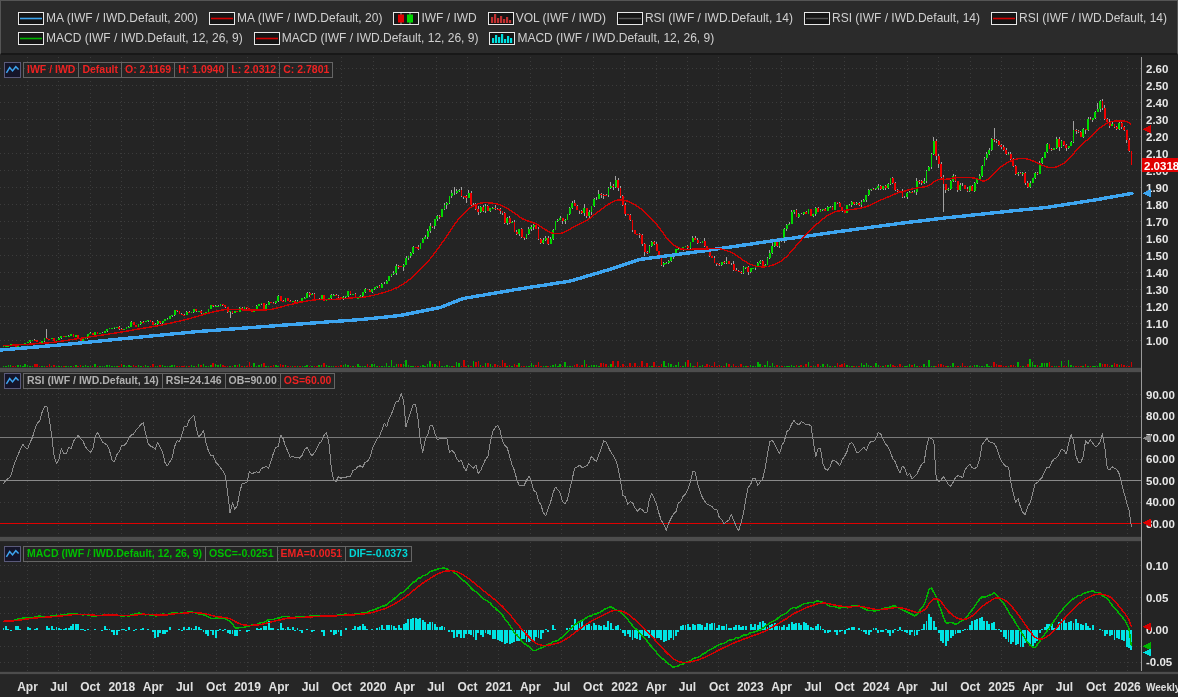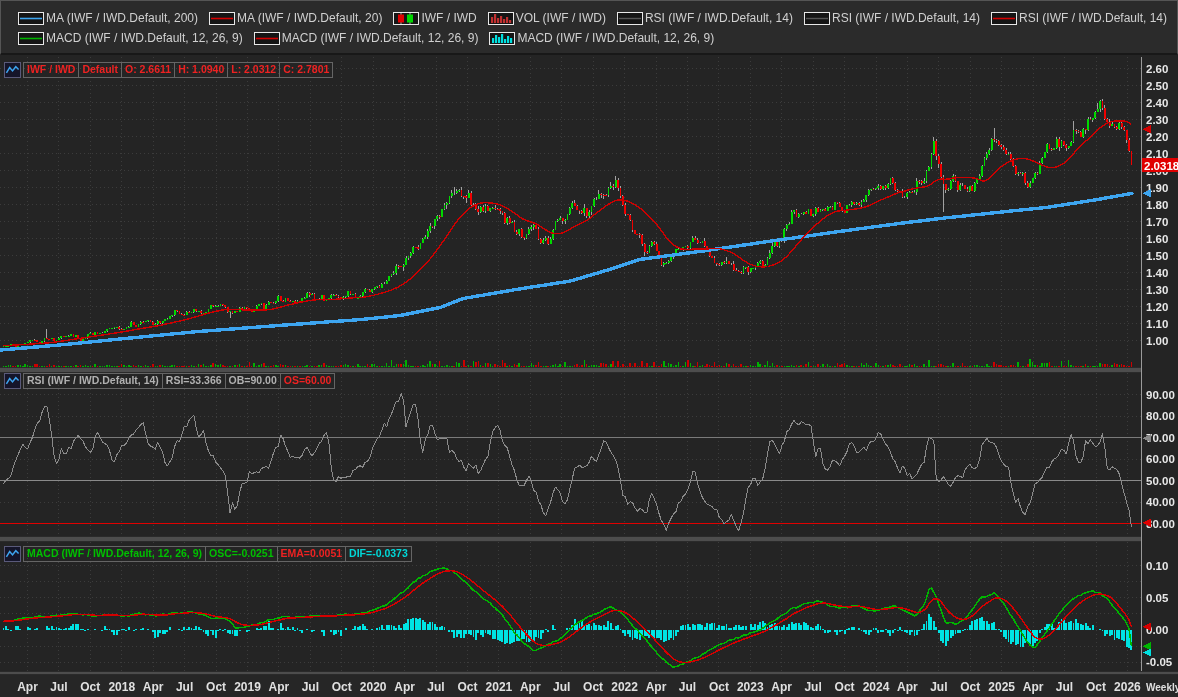--- a/index.html
+++ b/index.html
@@ -192,33 +192,33 @@
       </div>
 </div>
 <div class="lgrow" style="left:4px;top:62px">
  <span class="lgico">
         <svg width="16" height="13" viewBox="0 0 16 13">
           <polyline points="1.5,10 5,4.5 8,8 11.5,3.5 14.5,6.5" stroke="#3da5f0" stroke-width="1.6" fill="none"></polyline>
         </svg>
       </span>
  <span class="lgbox">IWF / IWD</span>
       <span class="lgbox">Default</span>
-      <span class="lgbox">O: 2.6611</span>
+      <span class="lgbox">O: 2.1169</span>
       <span class="lgbox">H: 1.0940</span>
       <span class="lgbox">L: 2.0312</span>
       <span class="lgbox">C: 2.7801</span>
 </div>
 <div class="lgrow" style="left:4px;top:373px">
  <span class="lgico">
         <svg width="16" height="13" viewBox="0 0 16 13">
           <polyline points="1.5,10 5,4.5 8,8 11.5,3.5 14.5,6.5" stroke="#3da5f0" stroke-width="1.6" fill="none"></polyline>
         </svg>
       </span>
  <span class="lgbox" style="color:#b0b0b0">RSI (IWF / IWD.Default, 14)</span>
- <span class="lgbox" style="color:#b0b0b0">RSI=33.366</span>
+ <span class="lgbox" style="color:#b0b0b0">RSI=24.146</span>
  <span class="lgbox" style="color:#b0b0b0">OB=90.00</span>
  <span class="lgbox">OS=60.00</span>
 </div>
 <div class="lgrow" style="left:4px;top:546px">
  <span class="lgico">
         <svg width="16" height="13" viewBox="0 0 16 13">
           <polyline points="1.5,10 5,4.5 8,8 11.5,3.5 14.5,6.5" stroke="#3da5f0" stroke-width="1.6" fill="none"></polyline>
         </svg>
       </span>
  <span class="lgbox" style="color:#00c000">MACD (IWF / IWD.Default, 12, 26, 9)</span>

